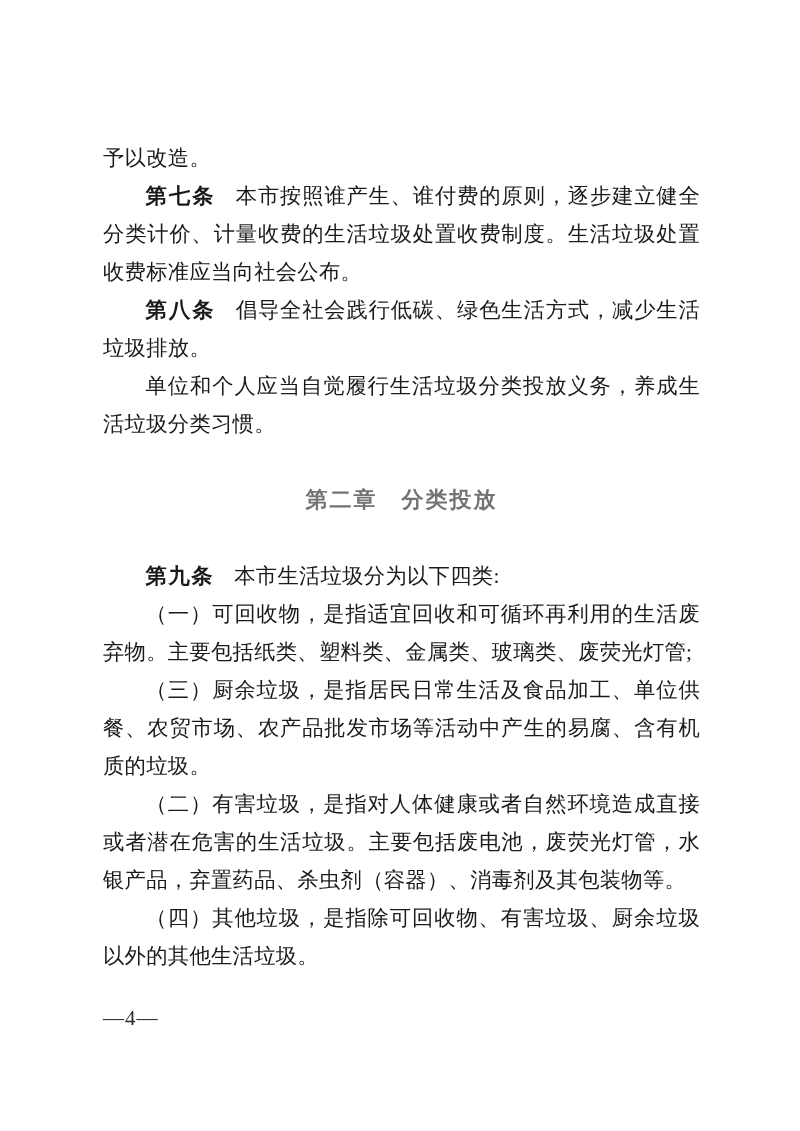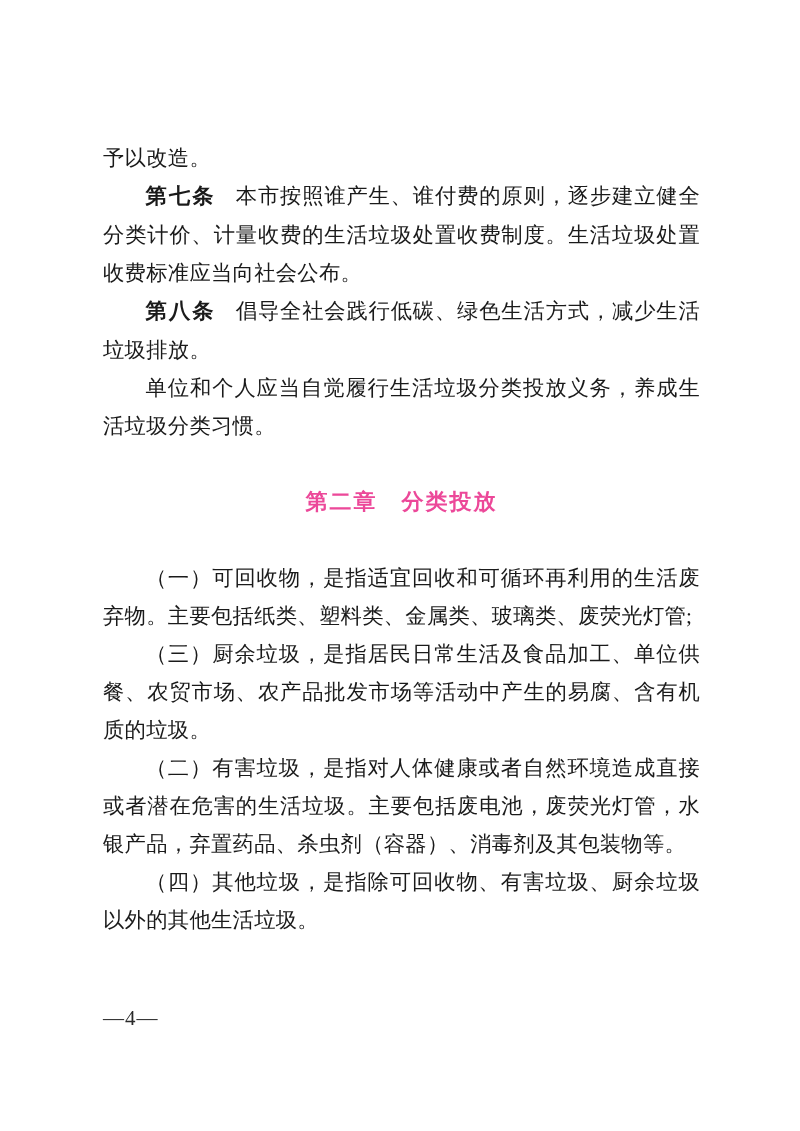--- a/index.html
+++ b/index.html
@@ -28,34 +28,34 @@
     line-height: 38px;
     text-align: justify;
     text-justify: inter-ideograph;
     text-indent: 2em;
     letter-spacing: 0.3px;
   }
   p.body.no-indent {
     text-indent: 0;
   }
   .term {
-    font-family: Liberation Mono, monospace;
+    font-family: Liberation Serif, serif;
     font-weight: 700;
     letter-spacing: 1.5px;
     margin-right: 0.95em;
   }
   h2.chapter {
     margin: 38px 0;
     font-size: 22px;
     line-height: 38px;
     text-align: center;
     font-family: "Liberation Sans", "DejaVu Sans", sans-serif;
     font-weight: 700;
     letter-spacing: 2px;
-    color: #ec4899;
+    color: #737373;
   }
   .footer {
     position: absolute;
     left: 103px;
     top: 1005px;
     font-size: 21px;
     line-height: 26px;
     letter-spacing: 1px;
     color: #2a2a2a;
   }
@@ -69,20 +69,21 @@
     <p class="body no-indent"><span>予以改造。</span></p>
 
     <p class="body"><span class="term">第七条</span><span>本市按照谁产生、谁付费的原则，逐步建立健全分类计价、计量收费的生活垃圾处置收费制度。生活垃圾处置收费标准应当向社会公布。</span></p>
 
     <p class="body"><span class="term">第八条</span><span>倡导全社会践行低碳、绿色生活方式，减少生活垃圾排放。</span></p>
 
     <p class="body"><span>单位和个人应当自觉履行生活垃圾分类投放义务，养成生活垃圾分类习惯。</span></p>
 
     <h2 class="chapter">第二章　分类投放</h2>
 
+    <p class="body"><span class="term">第九条</span><span>本市生活垃圾分为以下四类:</span></p>
 
     <p class="body"><span>（一）可回收物，是指适宜回收和可循环再利用的生活废弃物。主要包括纸类、塑料类、金属类、玻璃类、废荧光灯管;</span></p>
 
     <p class="body"><span>（三）厨余垃圾，是指居民日常生活及食品加工、单位供餐、农贸市场、农产品批发市场等活动中产生的易腐、含有机质的垃圾。</span></p>
 
     <p class="body"><span>（二）有害垃圾，是指对人体健康或者自然环境造成直接或者潜在危害的生活垃圾。主要包括废电池，废荧光灯管，水银产品，弃置药品、杀虫剂（容器）、消毒剂及其包装物等。</span></p>
 
     <p class="body"><span>（四）其他垃圾，是指除可回收物、有害垃圾、厨余垃圾以外的其他生活垃圾。</span></p>
 
   </div>

